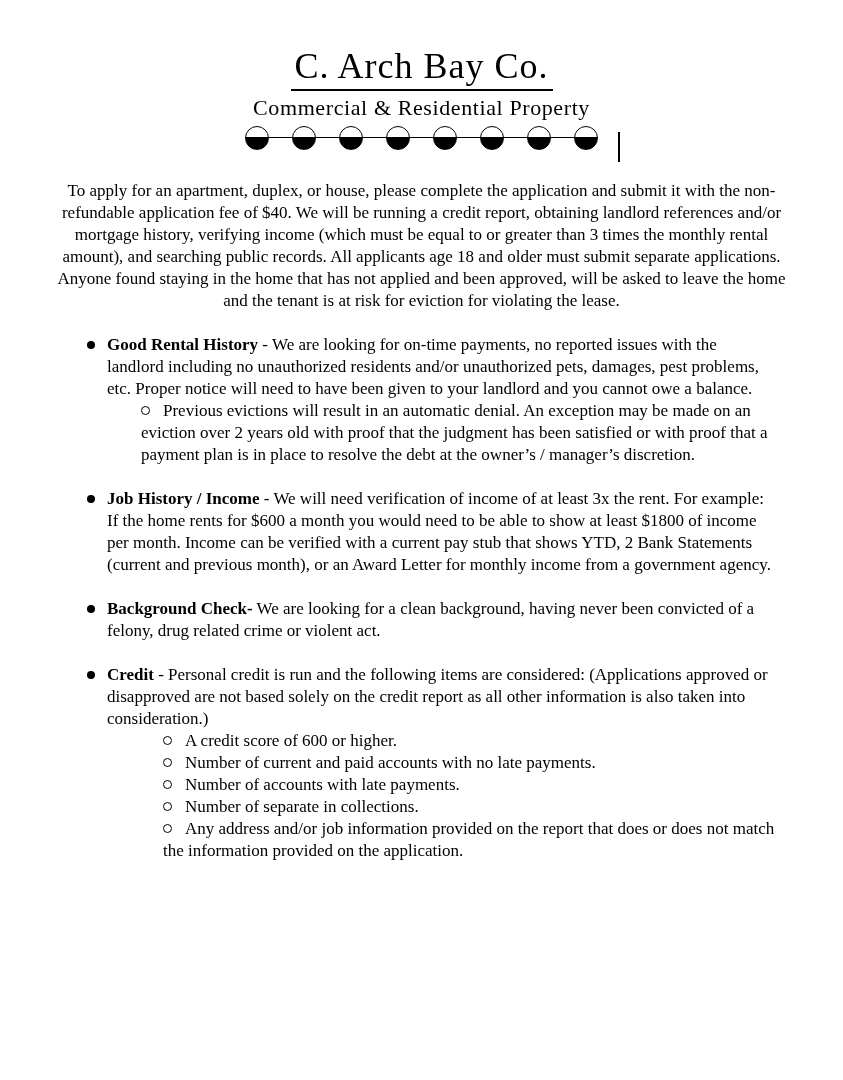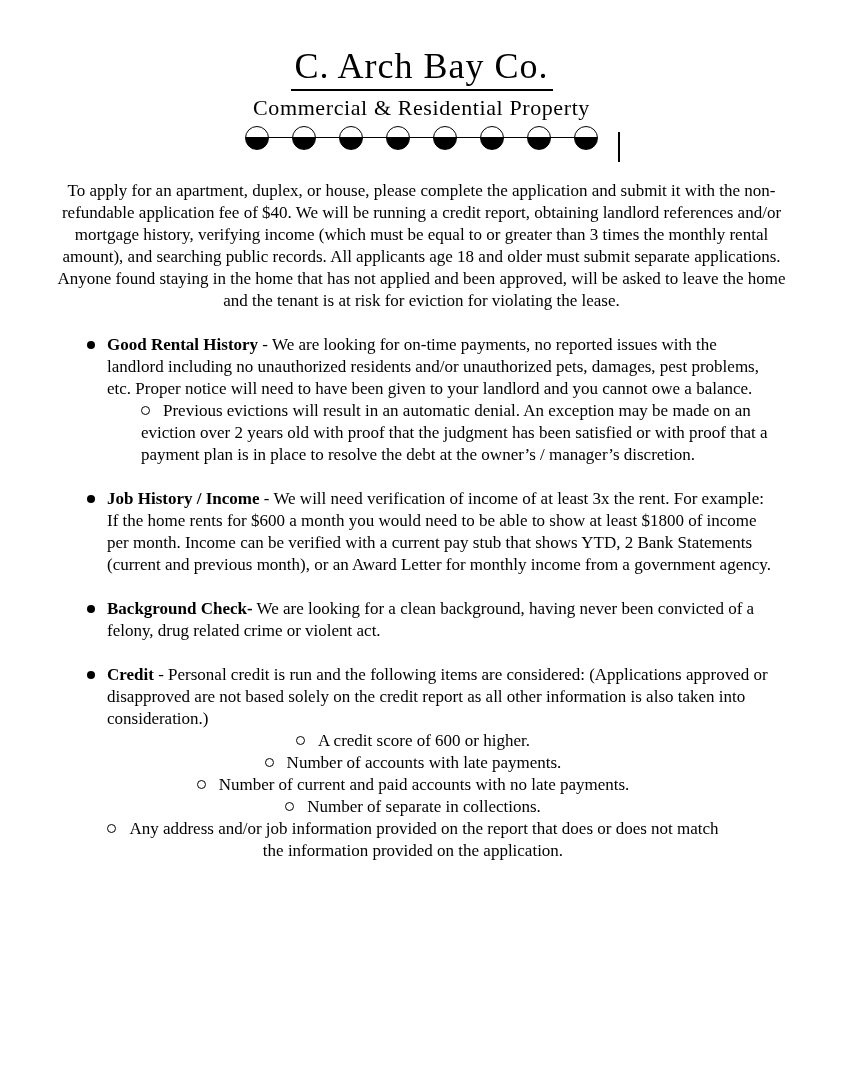--- a/index.html
+++ b/index.html
@@ -81,21 +81,21 @@
     left: 87px; top: 7px;
     width: 8px; height: 8px;
     border-radius: 50%;
     background: #000;
   }
   .req-text { width: 668px; }
   .req-title { font-weight: bold; text-align: center; }
   .req-sep { }
   .sub-list { }
   .req-item:nth-child(1) .sub-list { margin-left: 34px; width: 634px; }
-  .req-item:nth-child(4) .sub-list { width: 612px; text-align: center; }
+  .req-item:nth-child(4) .sub-list { margin-left: 56px; width: 612px; }
   .o-marker {
     display: inline-block;
     width: 9px; height: 9px;
     box-sizing: border-box;
     border: 1.4px solid #000;
     border-radius: 50%;
     margin-right: 13px;
     transform: translateY(-1px);
   }
 </style>
@@ -139,21 +139,21 @@
         <div class="req-text"><span class="req-title">Job History / Income</span><span class="req-sep"> - </span><span class="req-desc">We will need verification of income of at least 3x the rent. For example: If the home rents for $600 a month you would need to be able to show at least $1800 of income per month. Income can be verified with a current pay stub that shows YTD, 2 Bank Statements (current and previous month), or an Award Letter for monthly income from a government agency.</span></div>
       </div>
       <div class="req-item">
         <span class="bullet-marker"></span>
         <div class="req-text"><span class="req-title">Background Check-</span><span class="req-sep"> </span><span class="req-desc">We are looking for a clean background, having never been convicted of a felony, drug related crime or violent act.</span></div>
       </div>
       <div class="req-item">
         <span class="bullet-marker"></span>
         <div class="req-text"><span class="req-title">Credit</span><span class="req-sep"> - </span><span class="req-desc">Personal credit is run and the following items are considered: (Applications approved or disapproved are not based solely on the credit report as all other information is also taken into consideration.)</span><div class="sub-list">
             <div class="sub-item"><span class="o-marker"></span><span class="sub-text">A credit score of 600 or higher.</span></div>
+            <div class="sub-item"><span class="o-marker"></span><span class="sub-text">Number of current and paid accounts with no late payments.</span></div>
             <div class="sub-item"><span class="o-marker"></span><span class="sub-text">Number of accounts with late payments.</span></div>
-            <div class="sub-item"><span class="o-marker"></span><span class="sub-text">Number of current and paid accounts with no late payments.</span></div>
             <div class="sub-item"><span class="o-marker"></span><span class="sub-text">Number of separate in collections.</span></div>
             <div class="sub-item"><span class="o-marker"></span><span class="sub-text">Any address and/or job information provided on the report that does or does not match the information provided on the application.</span></div>
           </div></div>
       </div>
     </div>
 
 </div>
 
 </body></html>

